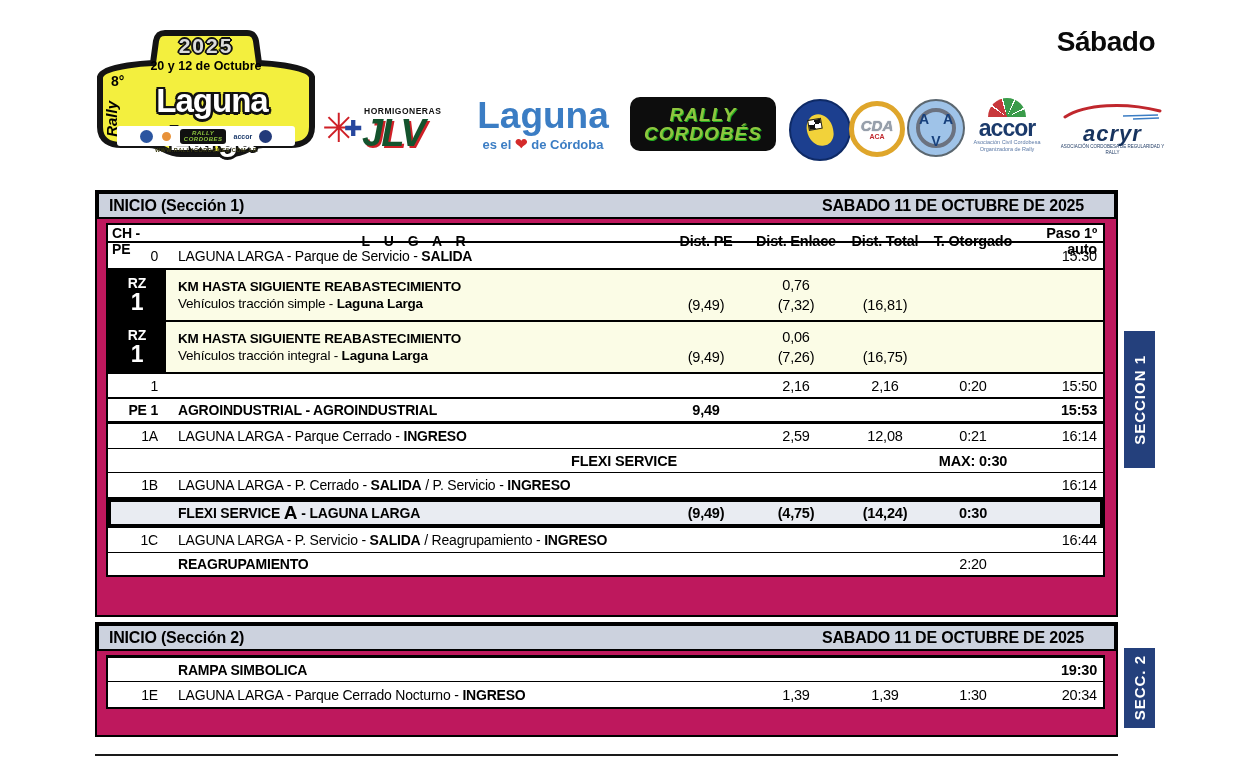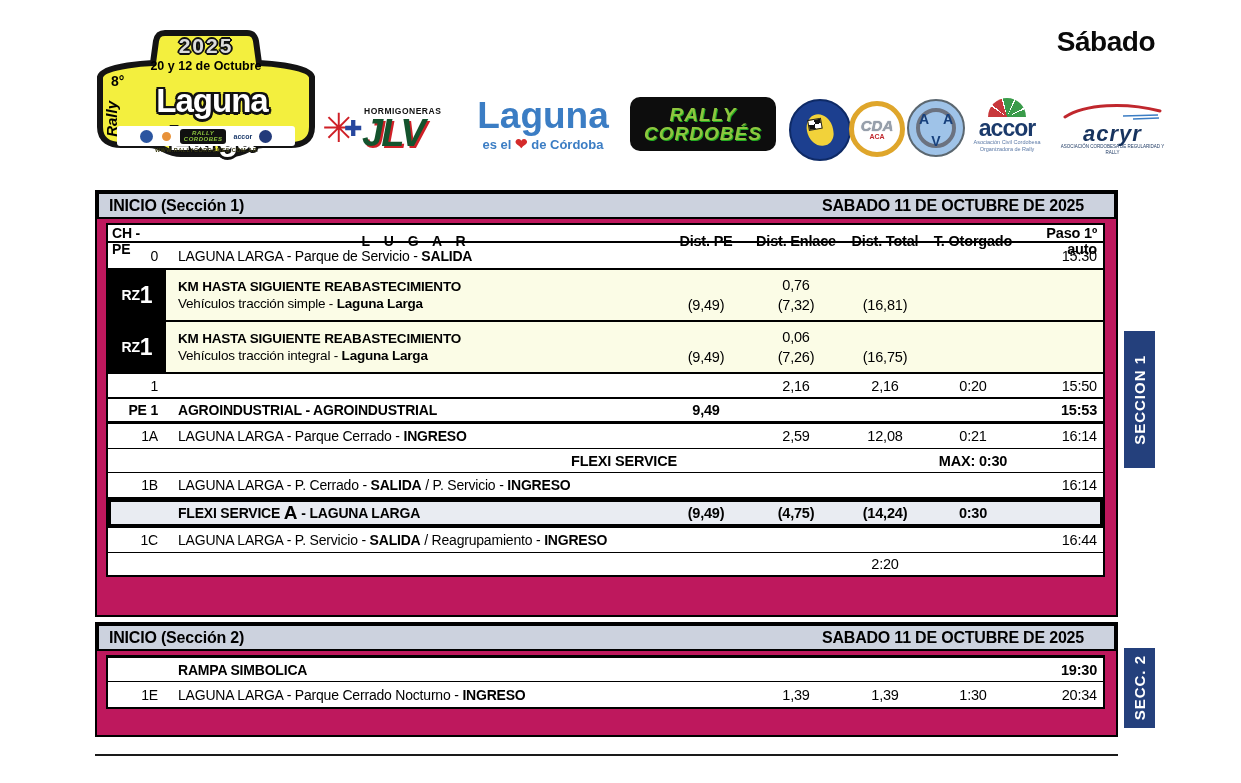--- a/index.html
+++ b/index.html
@@ -91,21 +91,21 @@
   .c-ch{text-align:right;padding-right:12px;}
   .c-lugar{padding-left:8px;white-space:nowrap;overflow:hidden;}
   .c-num{text-align:center;font-size:14.5px;}
   .c-paso{text-align:right;padding-right:6px;}
   .b{font-weight:bold;}
   .bt2{border-top:2px solid #000;}
   .bb2{border-bottom:2px solid #000;}
   .pe1row{height:26px;}
   .rz{height:52px;background:#fbfce6;border-top:2px solid #000;}
   .rz .c-ch{padding:0;height:100%;}
-  .rz-badge{width:58px;height:100%;background:#000;color:#fff;display:flex;flex-direction:row;
+  .rz-badge{width:58px;height:100%;background:#000;color:#fff;display:flex;flex-direction:column;
     align-items:center;justify-content:center;}
   .rz-b1{font-size:14px;font-weight:bold;line-height:15px;}
   .rz-b2{font-size:23px;font-weight:bold;line-height:23px;}
   .rz-line1{font-weight:bold;font-size:13.5px;line-height:17px;white-space:nowrap;}
   .rz-line2{font-size:13.5px;line-height:17px;white-space:nowrap;}
   .rz-num{display:flex;flex-direction:column;justify-content:center;height:100%;}
   .rz-cell-line{line-height:20px;height:20px;}
   .note-mid{grid-column:2/6;text-align:center;text-indent:150px;font-weight:bold;font-size:14.5px;}
   .flexi{height:30px;background:#e9ecf2;box-shadow:inset 0 0 0 3px #000;border-top:2px solid #000;}
   .triA{font-weight:900;font-size:19px;vertical-align:-1px;letter-spacing:0;}
@@ -352,20 +352,21 @@
           <div class="c-ch">1C</div>
           <div class="c-lugar"><span>LAGUNA LARGA - P. Servicio - </span><span class="b">SALIDA</span><span> / Reagrupamiento - </span><span class="b">INGRESO</span></div>
           <div class="c-num"></div>
           <div class="c-num"></div>
           <div class="c-num"></div>
           <div class="c-num"></div>
           <div class="c-num c-paso">16:44</div>
         </div>
         <div class="trow normal reagr">
           <div class="c-ch"></div>
+          <div class="c-lugar"><span class="b">REAGRUPAMIENTO</span></div>
           <div class="c-num"></div>
           <div class="c-num"></div>
           <div class="c-num"></div>
           <div class="c-num">2:20</div>
           <div class="c-num c-paso"></div>
         </div>
       </div>
   </div>
 
   <div class="tbl-frame" id="table-1">

